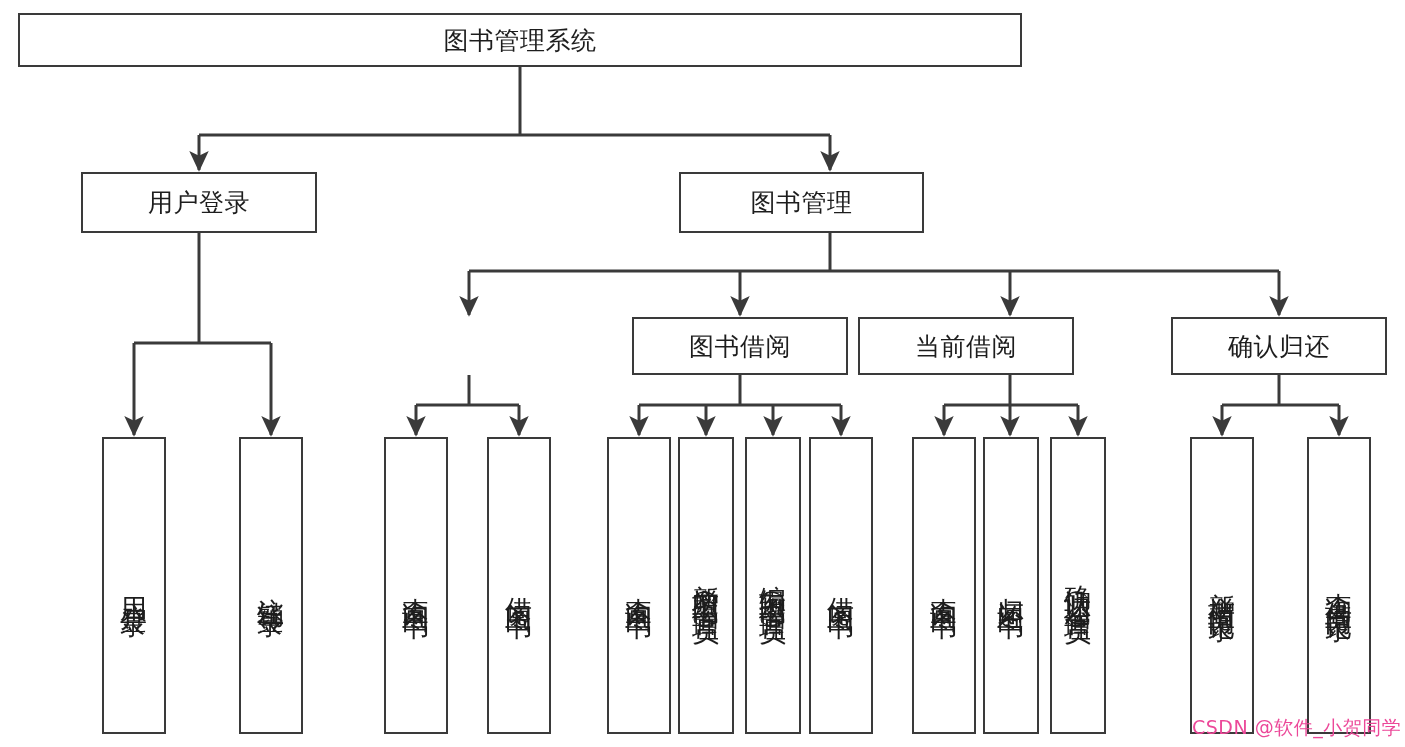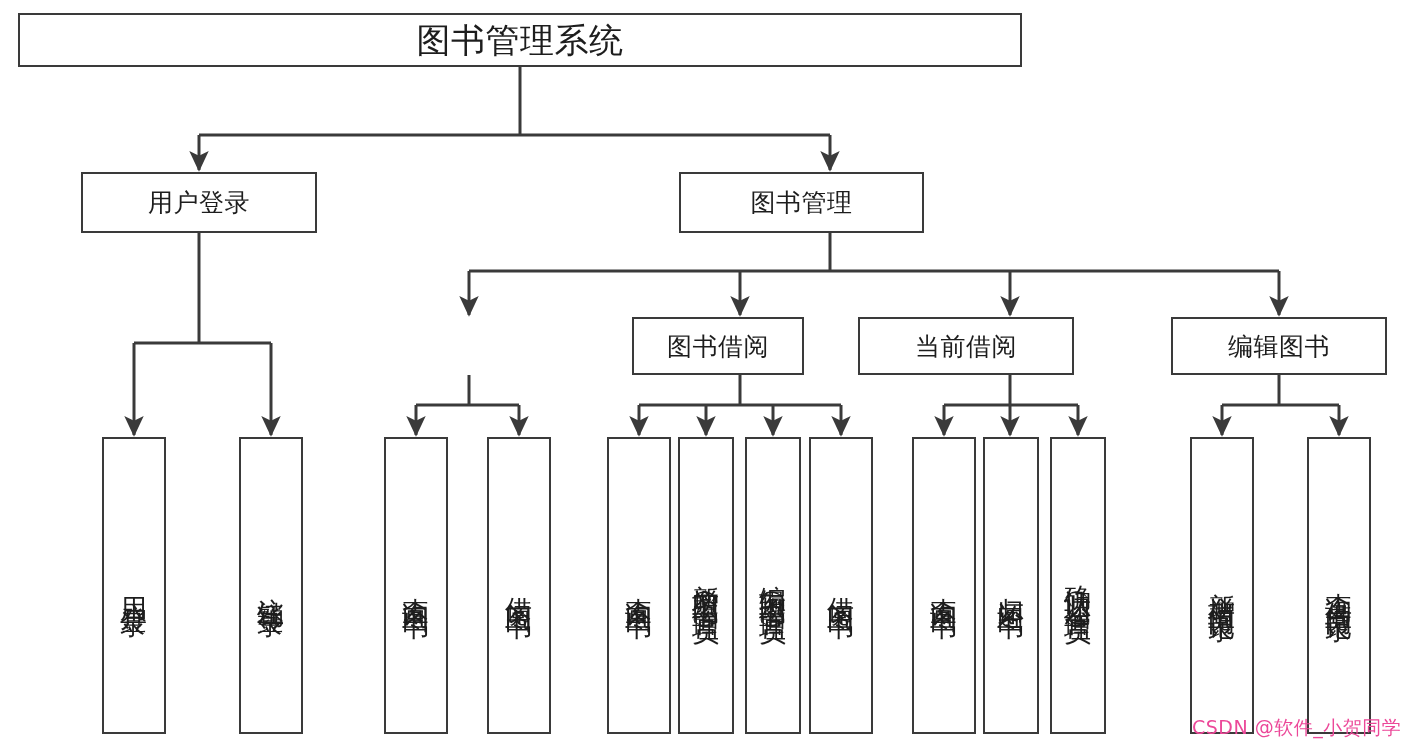--- a/index.html
+++ b/index.html
@@ -39,21 +39,21 @@
     display: block;
     text-align: center;
     line-height: 1.08;
   }
   .node.horiz .label {
     font-size: 25px;
     letter-spacing: 0.5px;
     white-space: nowrap;
   }
   .node.root .label {
-    font-size: 34px;
+    font-size: 25px;
   }
   .node.vert {
     align-items: center;
     justify-content: center;
   }
   .node.vert .label {
     writing-mode: vertical-rl;
     text-orientation: upright;
     font-size: 27px;
     line-height: 1.0;
@@ -128,28 +128,28 @@
     <span class="label">图书管理系统</span>
   </div>
 
   <div class="node horiz" style="left:81px; top:172px; width:236px; height:61px;">
     <span class="label">用户登录</span>
   </div>
   <div class="node horiz" style="left:679px; top:172px; width:245px; height:61px;">
     <span class="label">图书管理</span>
   </div>
 
-  <div class="node horiz" style="left:632px; top:317px; width:172px; height:58px;">
+  <div class="node horiz" style="left:632px; top:317px; width:216px; height:58px;">
     <span class="label">图书借阅</span>
   </div>
   <div class="node horiz" style="left:858px; top:317px; width:216px; height:58px;font-family:Liberation Serif, serif;">
     <span class="label">当前借阅</span>
   </div>
   <div class="node horiz" style="left:1171px; top:317px; width:216px; height:58px;">
-    <span class="label">编辑图书</span>
+    <span class="label">确认归还</span>
   </div>
 
   <div class="node vert" style="left:102px; top:437px; width:64px; height:297px;">
     <span class="label">用户登录</span>
   </div>
   <div class="node vert" style="left:239px; top:437px; width:64px; height:297px;">
     <span class="label">注销登录</span>
   </div>
 
   <div class="node vert" style="left:384px; top:437px; width:64px; height:297px;">

